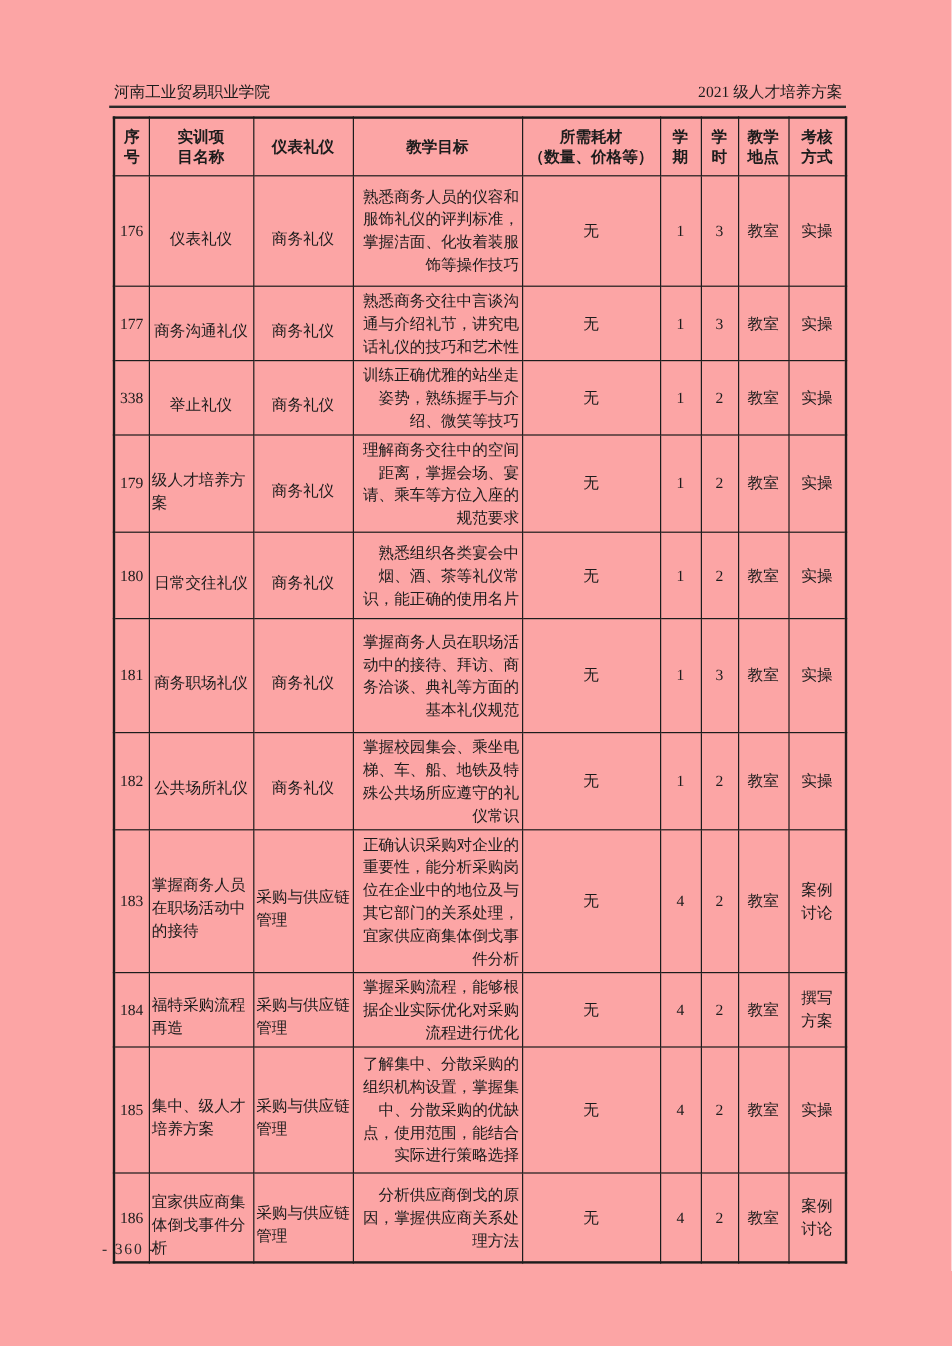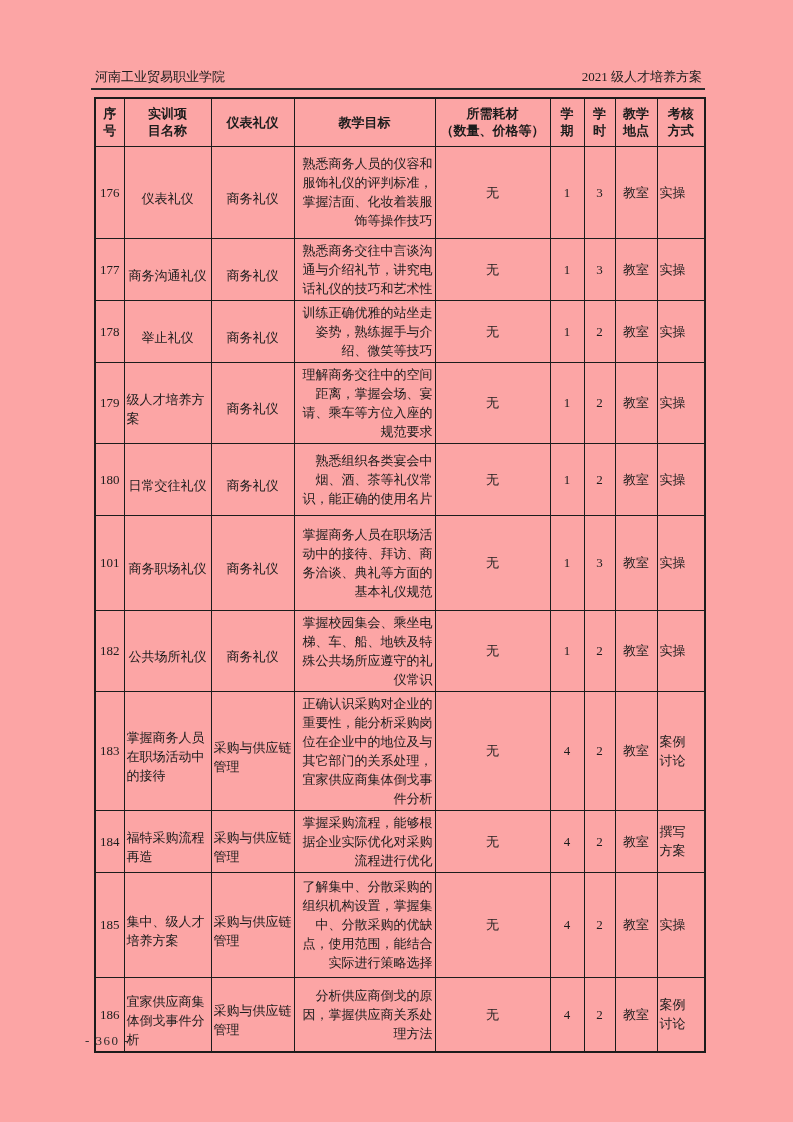--- a/index.html
+++ b/index.html
@@ -37,21 +37,21 @@
     font-size:13px; line-height:17px;
     text-align:center;
     white-space:pre-line;
     padding:2px 1px;
   }
   .train td {
     font-size:13px; line-height:19px;
     padding:2px 2px;
   }
   .c-center { text-align:center; }
-  .c-pre { white-space:pre-line; text-align:left; line-height:17px; }
+  .c-pre { white-space:pre-line; text-align:center; line-height:17px; }
   .c-obj { text-align:right; padding:2px 3px 2px 4px; }
   .c-wrap { text-align:center; padding:2px 1px; }
   .c-wrap .wb { display:inline-block; text-align:left;margin-top:12px; }
   .doc-footer {
     position:absolute; left:85px; top:1033px;
     font-size:13px; letter-spacing:1.5px;
     color:#2b2b2b;
   }
 </style>
 </head>
@@ -115,21 +115,21 @@
           <td class="c-wrap"><span class="wb">商务沟通礼仪</span></td>
           <td class="c-wrap"><span class="wb">商务礼仪</span></td>
           <td class="c-obj">熟悉商务交往中言谈沟通与介绍礼节，讲究电话礼仪的技巧和艺术性</td>
           <td class="c-center">无</td>
           <td class="c-center">1</td>
           <td class="c-center">3</td>
           <td class="c-center">教室</td>
           <td class="c-center c-pre">实操</td>
         </tr>
         <tr style="height: 52px;">
-          <td class="c-center">178</td>
+          <td class="c-center">338</td>
           <td class="c-wrap"><span class="wb">举止礼仪</span></td>
           <td class="c-wrap"><span class="wb">商务礼仪</span></td>
           <td class="c-obj">训练正确优雅的站坐走姿势，熟练握手与介绍、微笑等技巧</td>
           <td class="c-center">无</td>
           <td class="c-center">1</td>
           <td class="c-center">2</td>
           <td class="c-center">教室</td>
           <td class="c-center c-pre">实操</td>
         </tr>
         <tr style="height: 73px;">
@@ -148,21 +148,21 @@
           <td class="c-wrap"><span class="wb">日常交往礼仪</span></td>
           <td class="c-wrap"><span class="wb">商务礼仪</span></td>
           <td class="c-obj">熟悉组织各类宴会中烟、酒、茶等礼仪常识，能正确的使用名片</td>
           <td class="c-center">无</td>
           <td class="c-center">1</td>
           <td class="c-center">2</td>
           <td class="c-center">教室</td>
           <td class="c-center c-pre">实操</td>
         </tr>
         <tr style="height: 95px;">
-          <td class="c-center">101</td>
+          <td class="c-center">181</td>
           <td class="c-wrap"><span class="wb">商务职场礼仪</span></td>
           <td class="c-wrap"><span class="wb">商务礼仪</span></td>
           <td class="c-obj">掌握商务人员在职场活动中的接待、拜访、商务洽谈、典礼等方面的基本礼仪规范</td>
           <td class="c-center">无</td>
           <td class="c-center">1</td>
           <td class="c-center">3</td>
           <td class="c-center">教室</td>
           <td class="c-center c-pre">实操</td>
         </tr>
         <tr style="height: 71px;">

